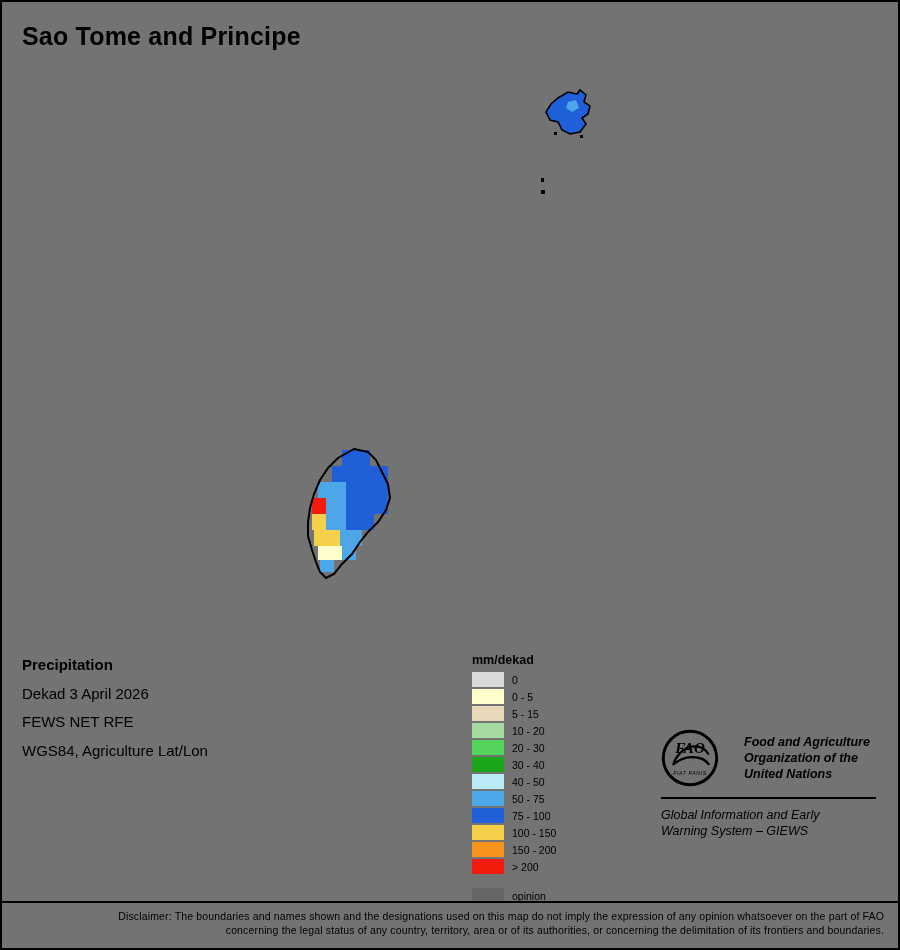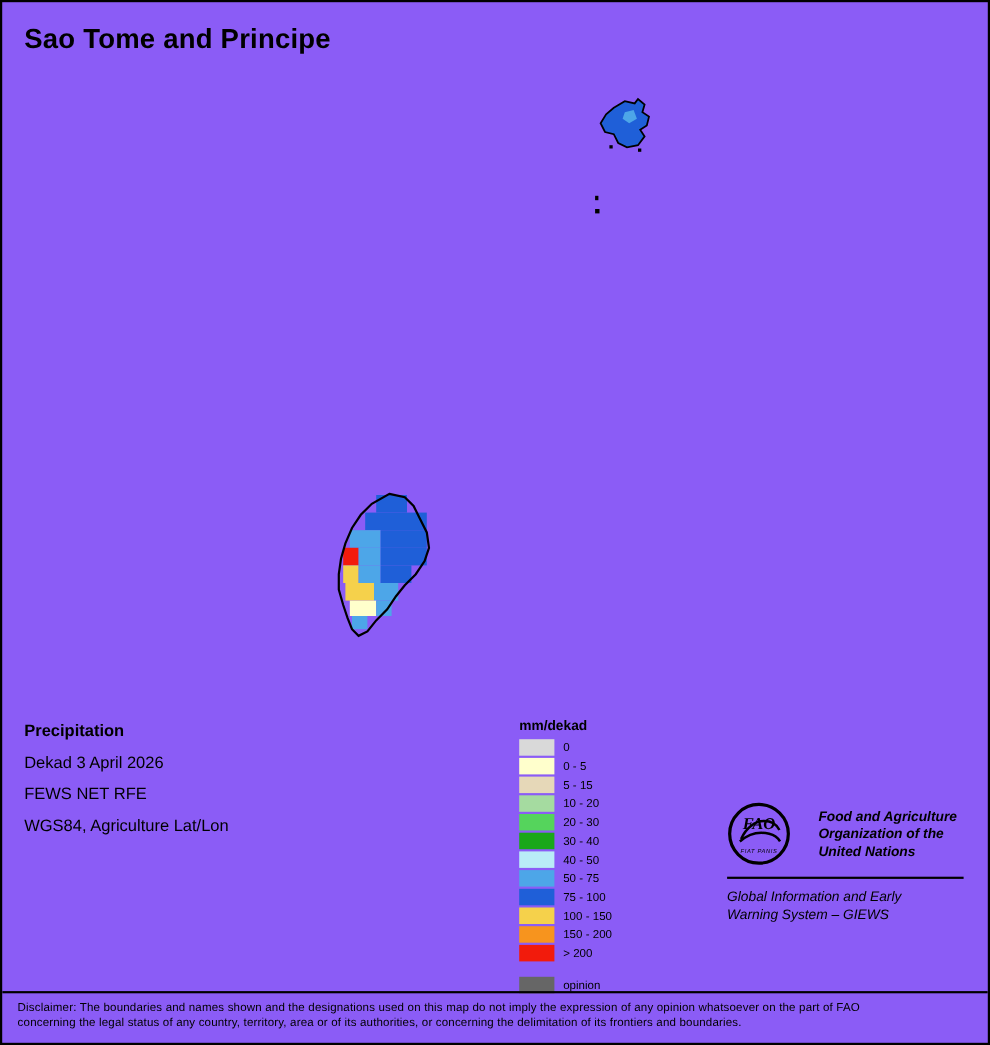--- a/index.html
+++ b/index.html
@@ -9,21 +9,21 @@
   }
   body {
     font-family: "Liberation Sans", sans-serif;
   }
   .page {
     position: relative;
     width: 900px;
     height: 950px;
     box-sizing: border-box;
     border: 2px solid #000000;
-    background: #8b5cf6;
+    background: #737373;
     overflow: hidden;
   }
   .map-title {
     position: absolute;
     left: 20px;
     top: 20px;
     font-size: 25px;
     font-weight: bold;
     letter-spacing: 0.2px;
     color: #000000;
@@ -121,20 +121,21 @@
   }
   .disclaimer {
     position: absolute;
     left: 0;
     right: 0;
     bottom: 0;
     height: 47px;
     border-top: 2px solid #000000;
     box-sizing: border-box;
     padding: 6px 14px 0 14px;
+    text-align: right;
   }
   .disclaimer-text {
     font-size: 10.5px;
     line-height: 1.35;
     color: #000000;
     letter-spacing: 0.15px;
   }
 </style>
 </head>
 <body>

